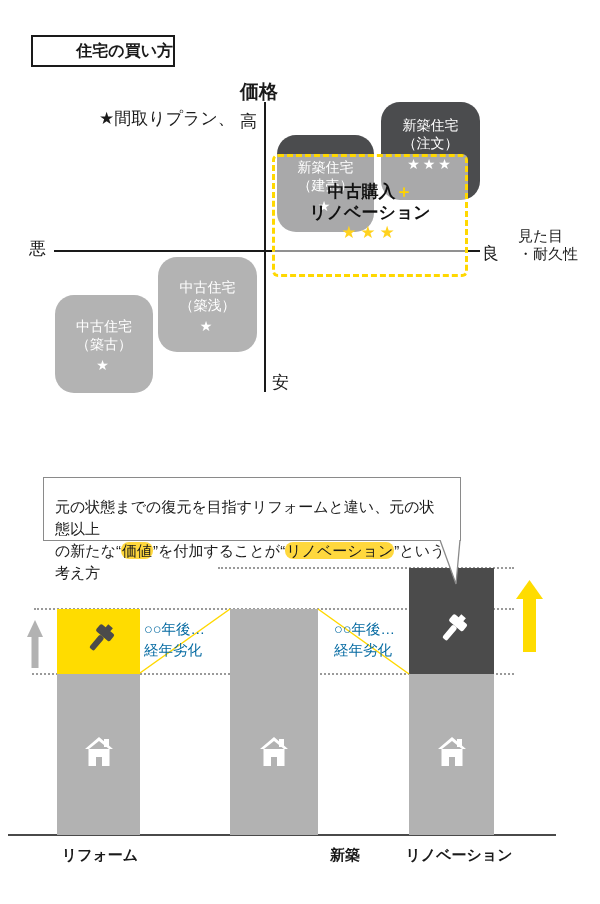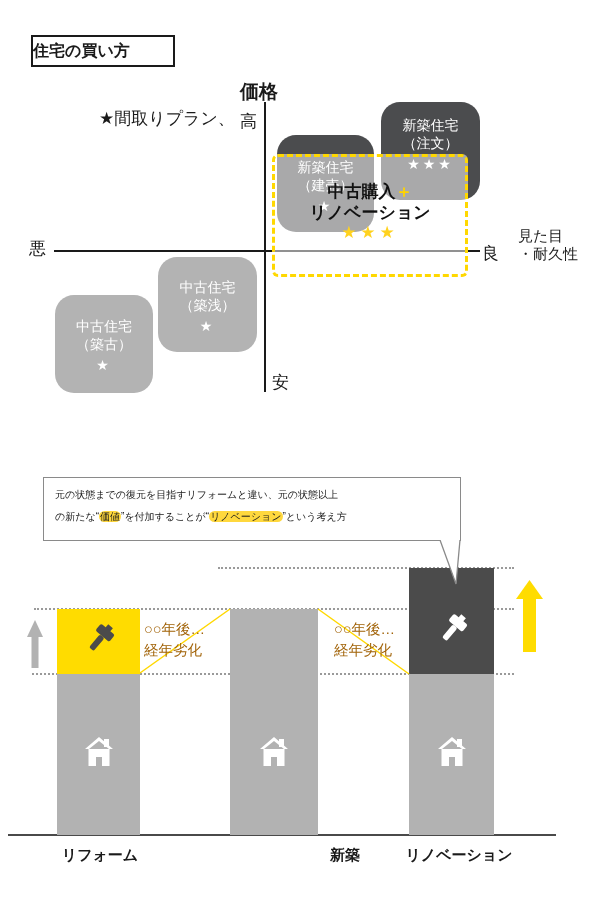--- a/index.html
+++ b/index.html
@@ -1,21 +1,21 @@
 <!DOCTYPE html>
 <html><head>
 <meta charset="utf-8">
 <style>
   html,body{margin:0;padding:0;background:#fff;font-family:"Liberation Sans","DejaVu Sans",sans-serif;}
   #stage{position:relative;width:600px;height:904px;background:#fff;overflow:hidden;color:#1a1a1a;}
   .abs{position:absolute;}
 
   
   .title-box{left:31px;top:35px;width:140px;height:28px;border:2px solid #1a1a1a;
-    display:flex;align-items:center;justify-content:flex-start;font-weight:bold;font-size:16px;}
+    display:flex;align-items:center;justify-content:flex-end;font-weight:bold;font-size:16px;}
   .legend{left:52px;top:109px;font-size:17px;line-height:19px;margin-left:47px;}
   .legend .indent{padding-left:14px;}
   .axis-v{left:264px;top:102px;width:2px;height:290px;background:#1a1a1a;}
   .axis-h{left:54px;top:250px;width:426px;height:2px;background:#1a1a1a;}
   .lbl-kakaku{left:240px;top:79px;font-size:19px;font-weight:bold;}
   .lbl-taka{left:240px;top:110px;font-size:17px;}
   .lbl-yasu{left:272px;top:371px;font-size:17px;}
   .lbl-waru{left:29px;top:237px;font-size:17px;}
   .lbl-yoi{left:482px;top:242px;font-size:17px;}
   .lbl-mitame{left:518px;top:227px;font-size:15px;line-height:18px;}
@@ -29,38 +29,38 @@
 
   .overlay-zone{left:272px;top:154px;width:196px;height:123px;border:3px dashed #ffd800;border-radius:6px;
     background:rgba(255,255,255,0.52);z-index:2;box-sizing:border-box;}
   .overlay-text{left:272px;top:181px;width:196px;text-align:center;z-index:3;
     font-weight:bold;font-size:17px;line-height:21px;color:#111;}
   .overlay-text .plus{color:#ffd400;}
   .overlay-text .gold-stars{color:#ffd21e;font-size:17px;letter-spacing:4px;line-height:20px;}
 
   
   .callout{left:43px;top:477px;width:418px;height:64px;border:1px solid #8a8a8a;background:#fff;
-    box-sizing:border-box;padding:6px 11px;font-size:10px;line-height:22px;z-index:4;}
+    box-sizing:border-box;padding:18px 11px;font-size:15px;line-height:22px;z-index:4;}
   .hl{background:#ffd83d;padding:0 1px;border-radius:8px;}
   .pointer-svg{left:433px;top:540px;z-index:5;}
 
   .dotline{border-top:2px dotted #9a9a9a;height:0;z-index:0;}
   .dot-top{left:218px;top:567px;width:296px;}
   .dot-mid{left:34px;top:608px;width:480px;}
   .dot-bot{left:32px;top:673px;width:482px;}
 
   .bar{background:#b2b2b2;z-index:1;}
   .bar1{left:57px;top:674px;width:83px;height:161px;}
   .bar2{left:230px;top:609px;width:88px;height:226px;}
   .bar3{left:409px;top:674px;width:85px;height:161px;}
   .yellow-box{left:57px;top:609px;width:83px;height:65px;background:#ffdc00;z-index:1;}
   .dark-box{left:409px;top:568px;width:85px;height:106px;background:#4b4b4b;z-index:1;}
 
   .diag-svg{left:0;top:555px;z-index:2;}
-  .age-text{font-size:14.5px;line-height:21px;z-index:3;color:#a16207;}
+  .age-text{font-size:14.5px;line-height:21px;z-index:3;color:#0369a1;}
   .age1{left:144px;top:619px;}
   .age2{left:334px;top:619px;}
 
   .arrow-svg{z-index:2;}
   .arrow-gray{left:27px;top:620px;}
   .arrow-yellow{left:516px;top:580px;}
 
   .baseline{left:8px;top:834px;width:548px;height:2px;background:#4a4a4a;}
   .bar-label{top:846px;font-size:15px;font-weight:bold;text-align:center;width:160px;z-index:3;}
   .bl1{left:20px;}

